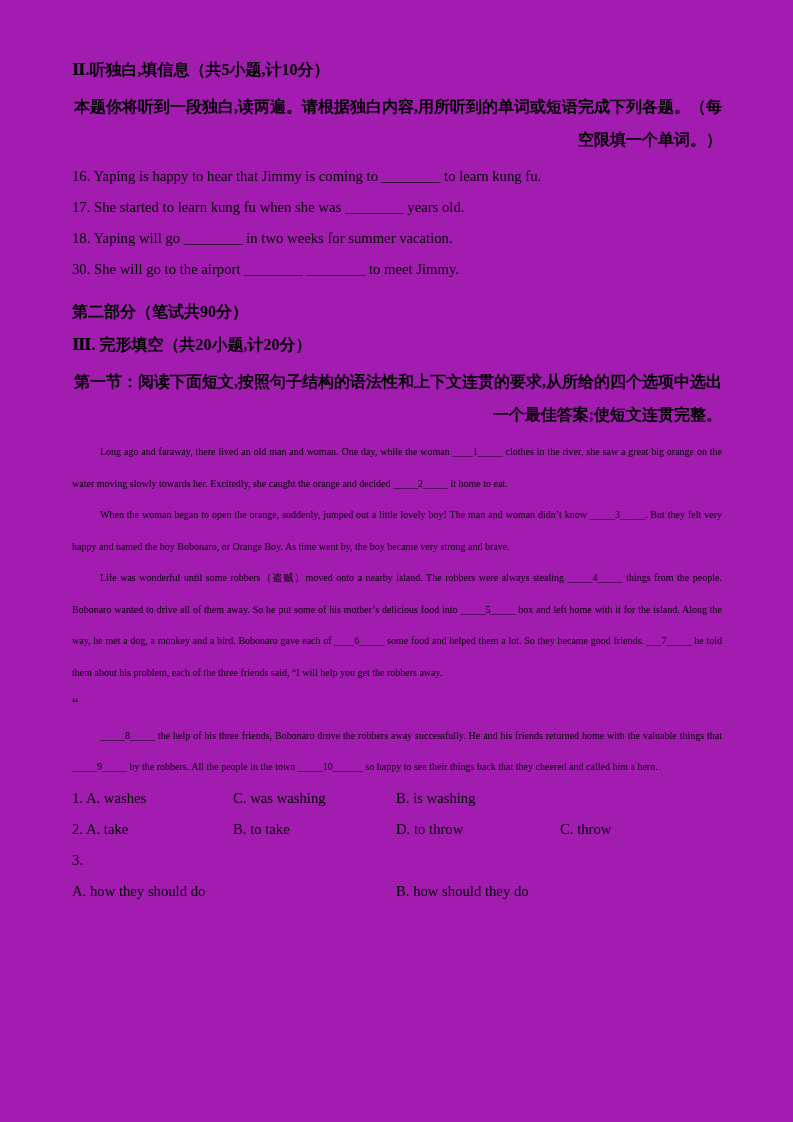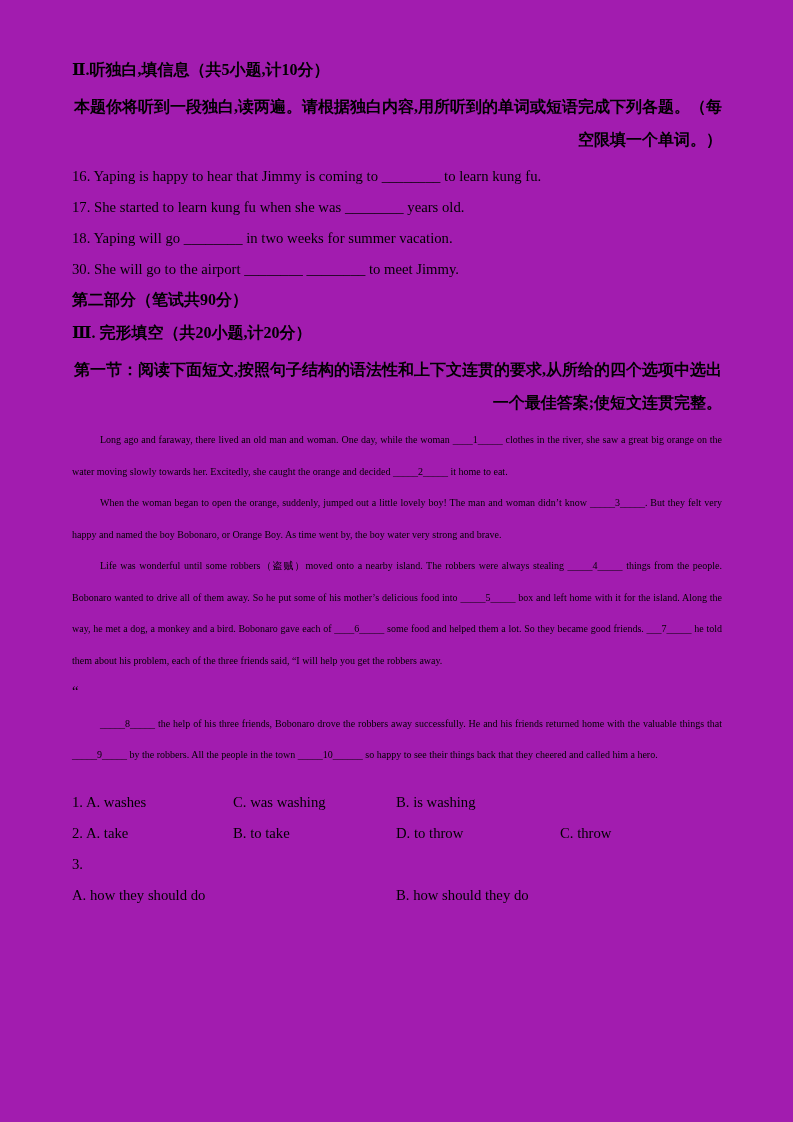--- a/index.html
+++ b/index.html
@@ -11,30 +11,30 @@
     margin: 0 auto;
     background: #a21caf;
     color: #000000;
     padding: 57px 71px 16px 72px;
     overflow: hidden;
     font-family: "Liberation Serif", "DejaVu Serif", serif;
   }
   .h { font-weight: bold; font-size: 16px; }
   .sec { line-height: 26px; margin-bottom: 7px; }
   .instr { line-height: 33px; margin-bottom: 5px; text-align: right; }
-  .qblock { margin-bottom: 2px; }
+  .qblock { margin-bottom: 14px; }
   .q { font-size: 14.7px; line-height: 31px; white-space: nowrap; }
   .para {
     font-size: 10px;
     line-height: 31.5px;
     text-align: justify;
     text-indent: 28px;
   }
   .quote-line { font-size: 14.7px; line-height: 31.5px; }
-  .opts { margin-top: 16px; }
+  .opts { margin-top: 0; }
   .orow {
     display: grid;
     grid-template-columns: 161px 163px 164px 1fr;
     font-size: 14.7px;
     line-height: 31px;
   }
   .ocell { white-space: nowrap; }
 </style>
 </head>
 <body>
@@ -52,21 +52,21 @@
     <p class="q">30. She will go to the airport ________ ________ to meet Jimmy.</p>
   </div>
 
   <div class="h sec">第二部分（笔试共90分）</div>
 
   <div class="h sec">Ⅲ. 完形填空（共20小题,计20分）</div>
 
   <div class="h instr">第一节：阅读下面短文,按照句子结构的语法性和上下文连贯的要求,从所给的四个选项中选出一个最佳答案;使短文连贯完整。</div>
 
   <p class="para">Long ago and faraway, there lived an old man and woman. One day, while the woman ____1_____ clothes in the river, she saw a great big orange on the water moving slowly towards her. Excitedly, she caught the orange and decided _____2_____ it home to eat.</p>
-  <p class="para">When the woman began to open the orange, suddenly, jumped out a little lovely boy! The man and woman didn’t know _____3_____. But they felt very happy and named the boy Bobonaro, or Orange Boy. As time went by, the boy water very strong and brave.</p>
+  <p class="para">When the woman began to open the orange, suddenly, jumped out a little lovely boy! The man and woman didn’t know _____3_____. But they felt very happy and named the boy Bobonaro, or Orange Boy. As time went by, the boy became very strong and brave.</p>
   <p class="para">Life was wonderful until some robbers（盗贼）moved onto a nearby island. The robbers were always stealing _____4_____ things from the people. Bobonaro wanted to drive all of them away. So he put some of his mother’s delicious food into _____5_____ box and left home with it for the island. Along the way, he met a dog, a monkey and a bird. Bobonaro gave each of ____6_____ some food and helped them a lot. So they became good friends. ___7_____ he told them about his problem, each of the three friends said, “I will help you get the robbers away.</p>
   <p class="quote-line">“</p>
   <p class="para">_____8_____ the help of his three friends, Bobonaro drove the robbers away successfully. He and his friends returned home with the valuable things that _____9_____ by the robbers. All the people in the town _____10______ so happy to see their things back that they cheered and called him a hero.</p>
 
   <div class="opts">
     <div class="orow">
       <span class="ocell">1. A. washes</span>
       <span class="ocell">C. was washing</span>
       <span class="ocell">B. is washing</span>
     </div>

